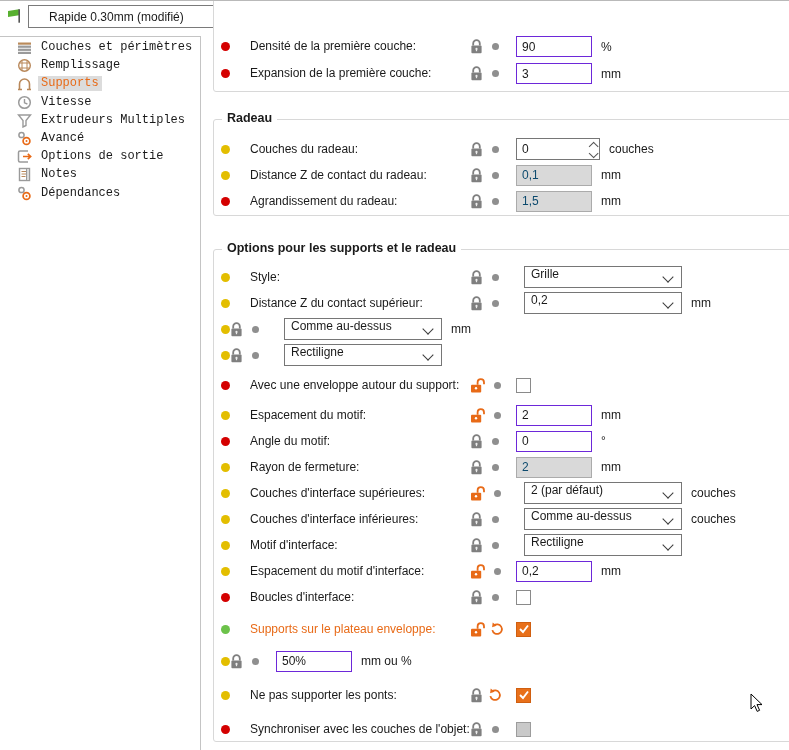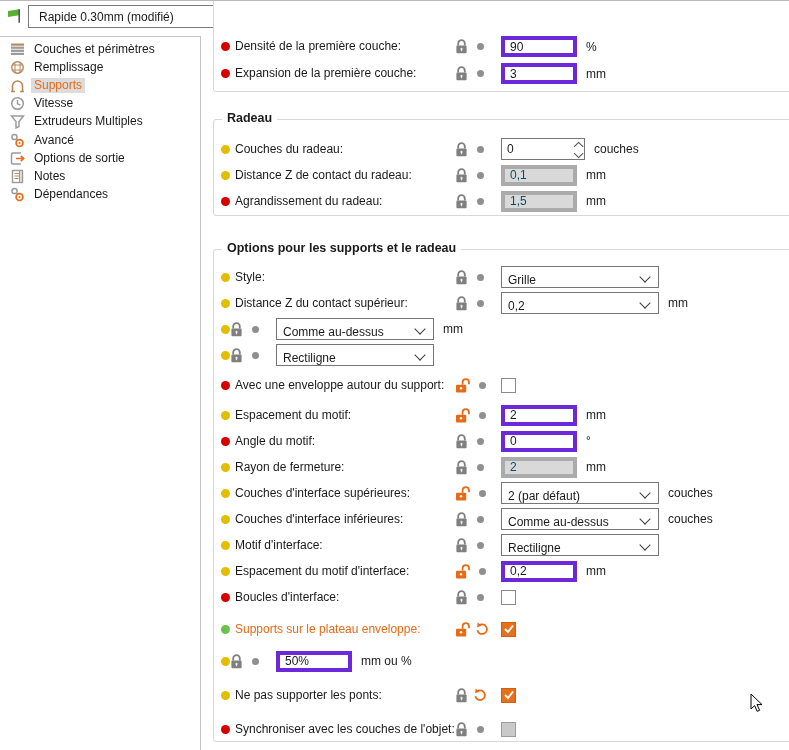--- a/index.html
+++ b/index.html
@@ -10,71 +10,71 @@
     border-top:1px solid #b9b9b9;
   }
   
   .toolbar { position:absolute; left:0; top:0; width:789px; height:34px; background:#fff; }
   .flag-wrap { position:absolute; left:6px; top:6px; width:18px; height:18px; }
   .preset-combo {
     position:absolute; left:28px; top:4px; width:318px; height:23px;
     border:1px solid #7a7a7a; background:#fff; display:flex; align-items:center;
     padding:0 24px 0 10px;
   }
-  .preset-combo .combo-text { white-space:nowrap; overflow:hidden; }
+  .preset-combo .combo-text { white-space:nowrap; overflow:hidden;margin-left:10px; }
   .chev {
     width:8px; height:8px; border:solid #3c3c3c; border-width:0 0 1.5px 1.5px;
     transform:rotate(-45deg); display:inline-block;
   }
   .preset-combo .chev { position:absolute; right:9px; top:7px; }
   .tb-ico { position:absolute; top:6px; width:20px; height:20px; display:flex; align-items:center; justify-content:center; cursor:default; }
   .tb-glyph { font-weight:bold; color:#e86a17; font-size:17px; line-height:20px; }
   
   .sidebar {
     position:absolute; left:0; top:35px; width:201px; height:715px;
     border-top:1px solid #c4c4c4; border-right:1px solid #c4c4c4; background:#fff;
     padding-top:3px;
   }
-  .sb-item { display:flex; align-items:center; height:18.2px; padding-left:9px; }
+  .sb-item { display:flex; align-items:flex-start; height:18.2px; padding-left:16px;font-family:Liberation Mono, monospace; }
   .sb-ico { width:16px; height:15px; display:flex; align-items:center; justify-content:center; margin-right:6px; flex:0 0 16px; }
   .sb-label { padding:0 3px; line-height:15px; }
   .sb-label.selected { background:#dcdcdc; color:#e86a17; }
   
   .fs { position:absolute; left:213px; right:-3px; border:1px solid #d8d8d8; border-radius:3px; background:#fff; }
   .fs-legend { position:absolute; top:-9px; left:8px; background:#fff; padding:0 5px; font-weight:bold; font-size:12.5px; }
   #fs-top { top:-12px; height:103px; }
   #fs-top .rows { padding-top:43px; }
   #fs-radeau { top:118px; height:97px; }
   #fs-radeau .rows { padding-top:16px; }
   #fs-options { top:248px; height:493px; }
   #fs-options .rows { padding-top:14px; }
   
   .row { display:flex; align-items:center; height:26px; padding-left:7px; }
   #fs-top .row { height:27px; }
   .row.tall { height:34px; }
   .bullet { width:9px; height:9px; border-radius:50%; flex:0 0 9px; }
   .bullet.red { background:#d40000; }
   .bullet.yellow { background:#e3be00; }
   .bullet.green { background:#6cc24a; }
-  .lbl { flex:0 0 220px; margin-left:5px; line-height:15px; }
+  .lbl { flex:0 0 220px; margin-left:20px; line-height:15px; }
   .lbl.orange { color:#e86a17; }
   .state-icons { display:flex; align-items:center; width:46px; flex:0 0 46px; }
   .lock { display:flex; align-items:center; }
   .dot { width:7px; height:7px; border-radius:50%; background:#8f8f8f; margin-left:9px; }
   .undo { margin-left:5px; display:flex; align-items:center; }
   
-  .tinput { width:76px; height:21px; border:4px solid #6d28d9; background:#fff;
+  .tinput { width:76px; height:21px; border:1px solid #6d28d9; background:#fff;
     font-family:"Liberation Sans",sans-serif; font-size:12px; padding:0 5px; color:#1a1a1a; }
   .tinput.disabled { background:#d9d9d9; color:#0c4a6e; border-color:#ababab; }
   .spin { width:84px; height:22px; border:1px solid #767676; background:#fff; display:flex; align-items:center; position:relative; padding-left:5px; }
   .spin-btns { position:absolute; right:4px; top:2px; display:flex; flex-direction:column; gap:4px; }
   .sarr { width:7px; height:7px; border:solid #555; display:block; }
   .sarr.up { border-width:1.5px 1.5px 0 0; transform:rotate(-45deg) translateY(3px); }
   .sarr.dn { border-width:0 1.5px 1.5px 0; transform:rotate(45deg) translateY(-3px); }
-  .sel { width:158px; height:22px; border:1px solid #767676; background:#fff; display:flex; align-items:flex-end; padding:16px 22px 0 6px; position:relative; }
+  .sel { width:158px; height:22px; border:1px solid #767676; background:#fff; display:flex; align-items:flex-start; padding:0 22px 0 6px; position:relative;margin-left:8px; }
   .sel .chev { position:absolute; right:9px; top:6px; border-color:#3c3c3c; }
   .cb { width:15px; height:15px; border:1px solid #8a8a8a; background:#fff; display:flex; align-items:center; justify-content:center; }
   .cb.checked { background:#e8701a; border-color:#d05f10; }
   .cb.disabled { background:#c9c9c9; border-color:#9c9c9c; }
   .unit { margin-left:9px; white-space:nowrap; }
   .gap6 { margin-top:6px; }
   .gap2 { margin-top:2px; }
   .gap4 { margin-top:4px; }
   
   .cursor { position:absolute; left:750px; top:692px; }

